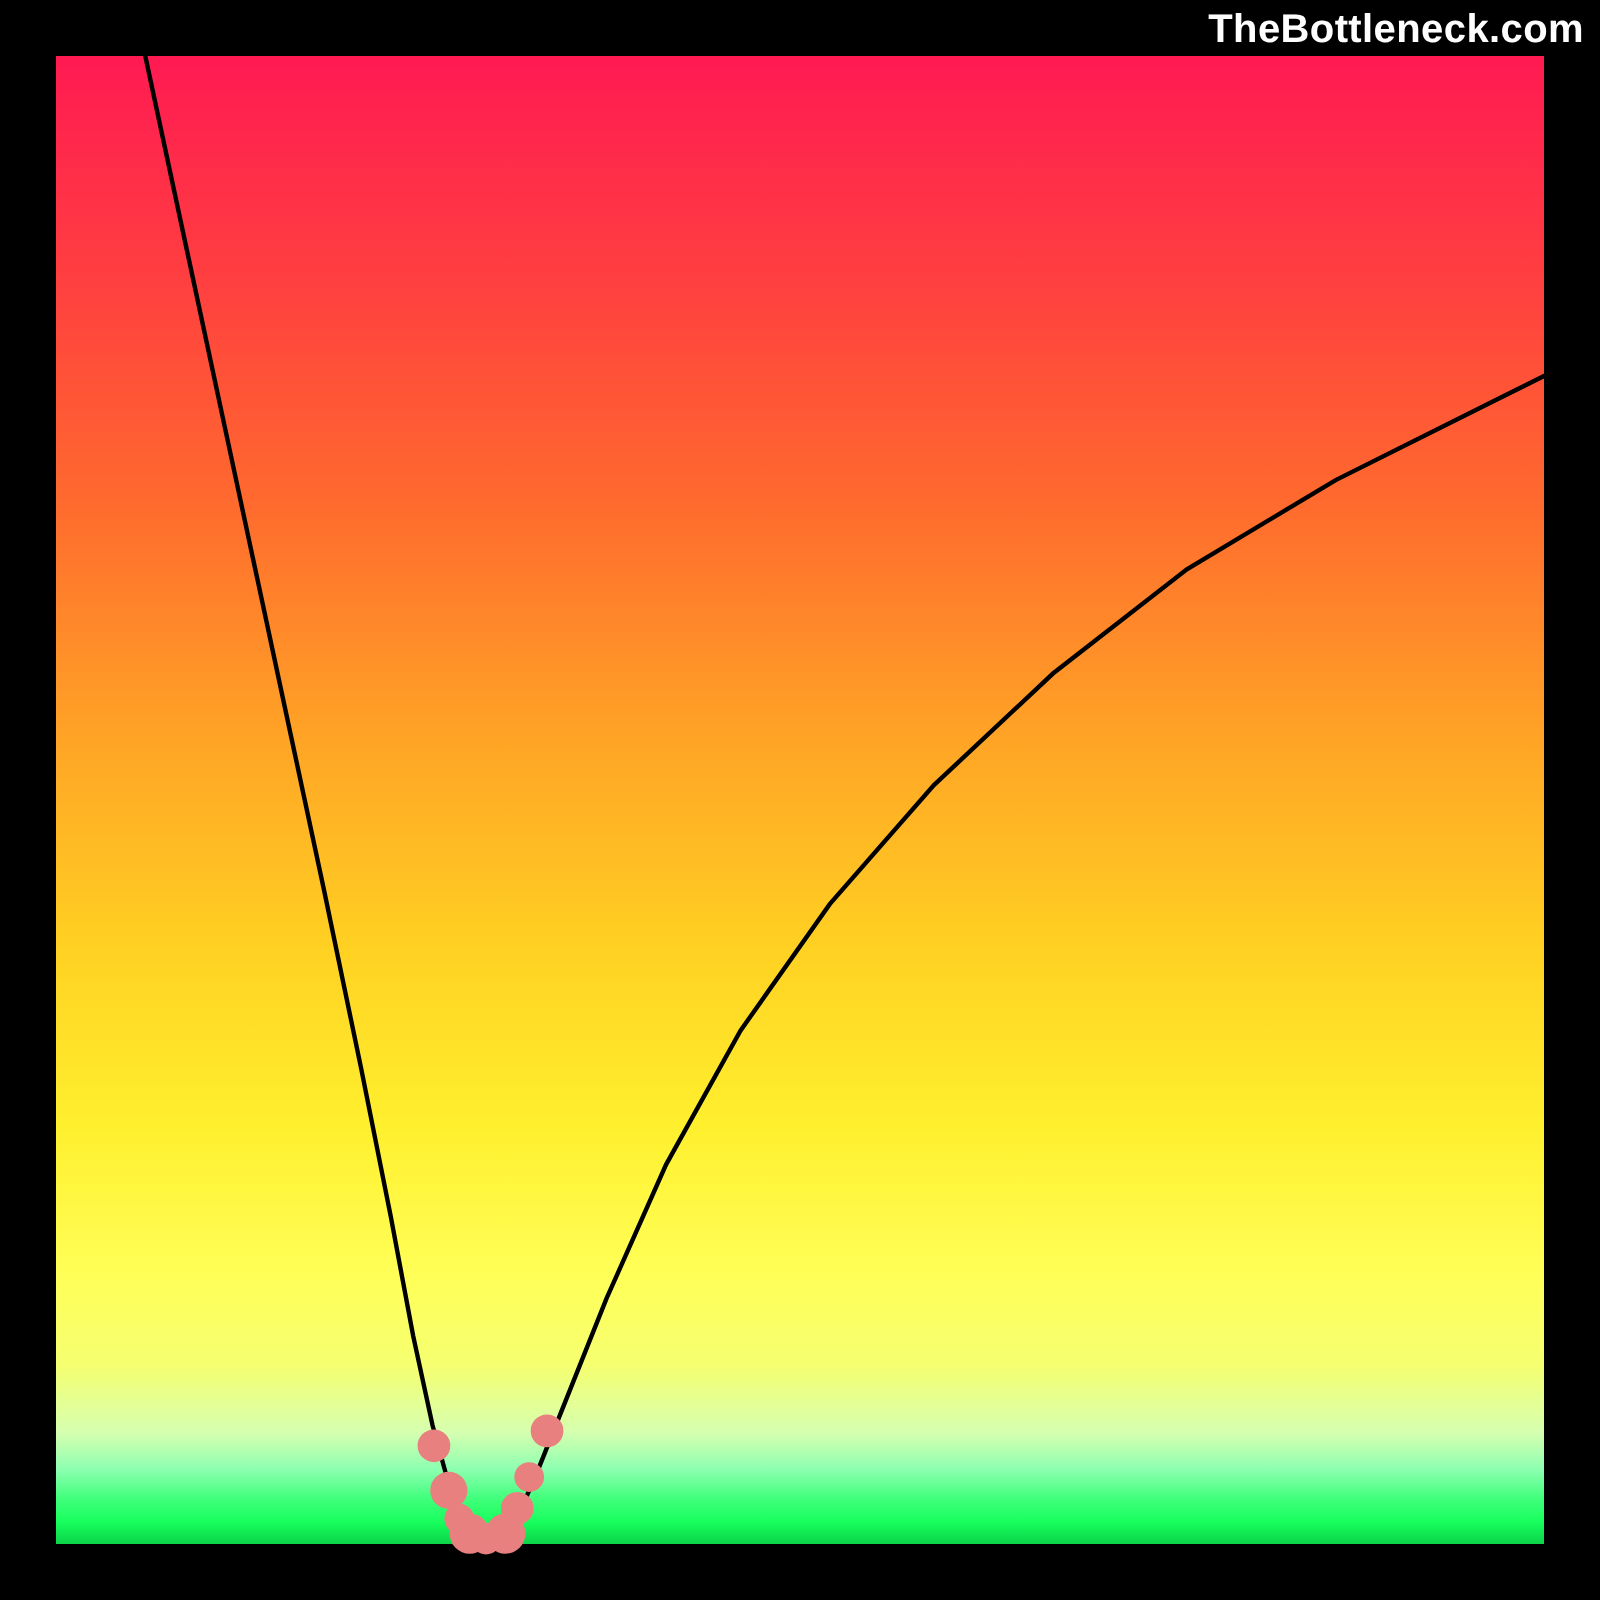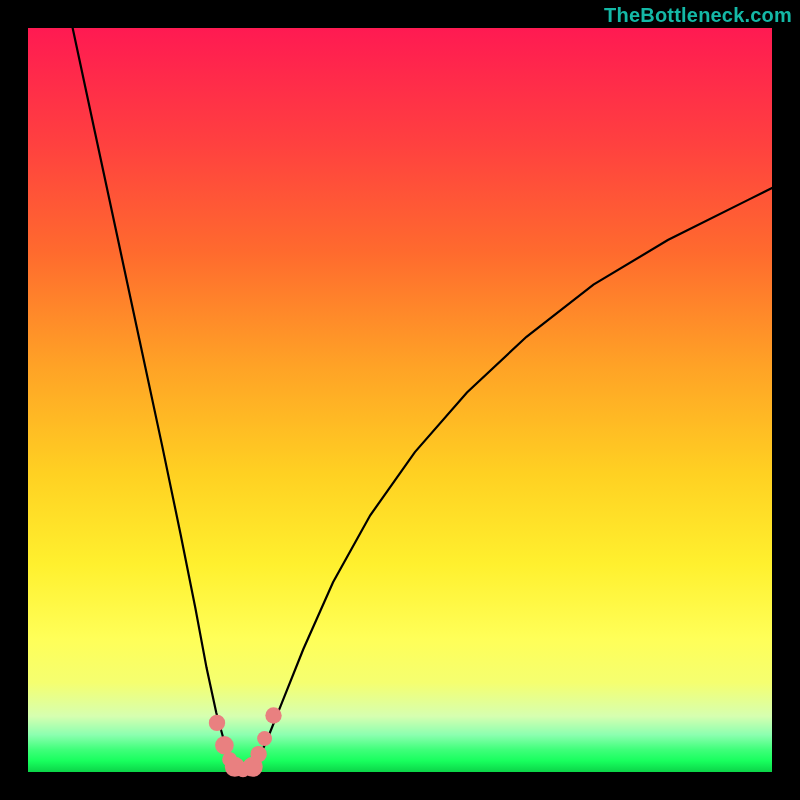--- a/index.html
+++ b/index.html
@@ -44,21 +44,21 @@
     left: 0;
     top: 0;
     width: 744px;
     height: 744px;
     overflow: visible;
   }
   .watermark {
     position: absolute;
     top: 4px;
     right: 8px;
-    color: #14b8a6;
+    color: #ffffff;
     font-size: 20px;
     font-weight: 600;
     letter-spacing: 0.2px;
     user-select: none;
   }
 </style>
 </head>
 <body>
 
 <div class="stage">

